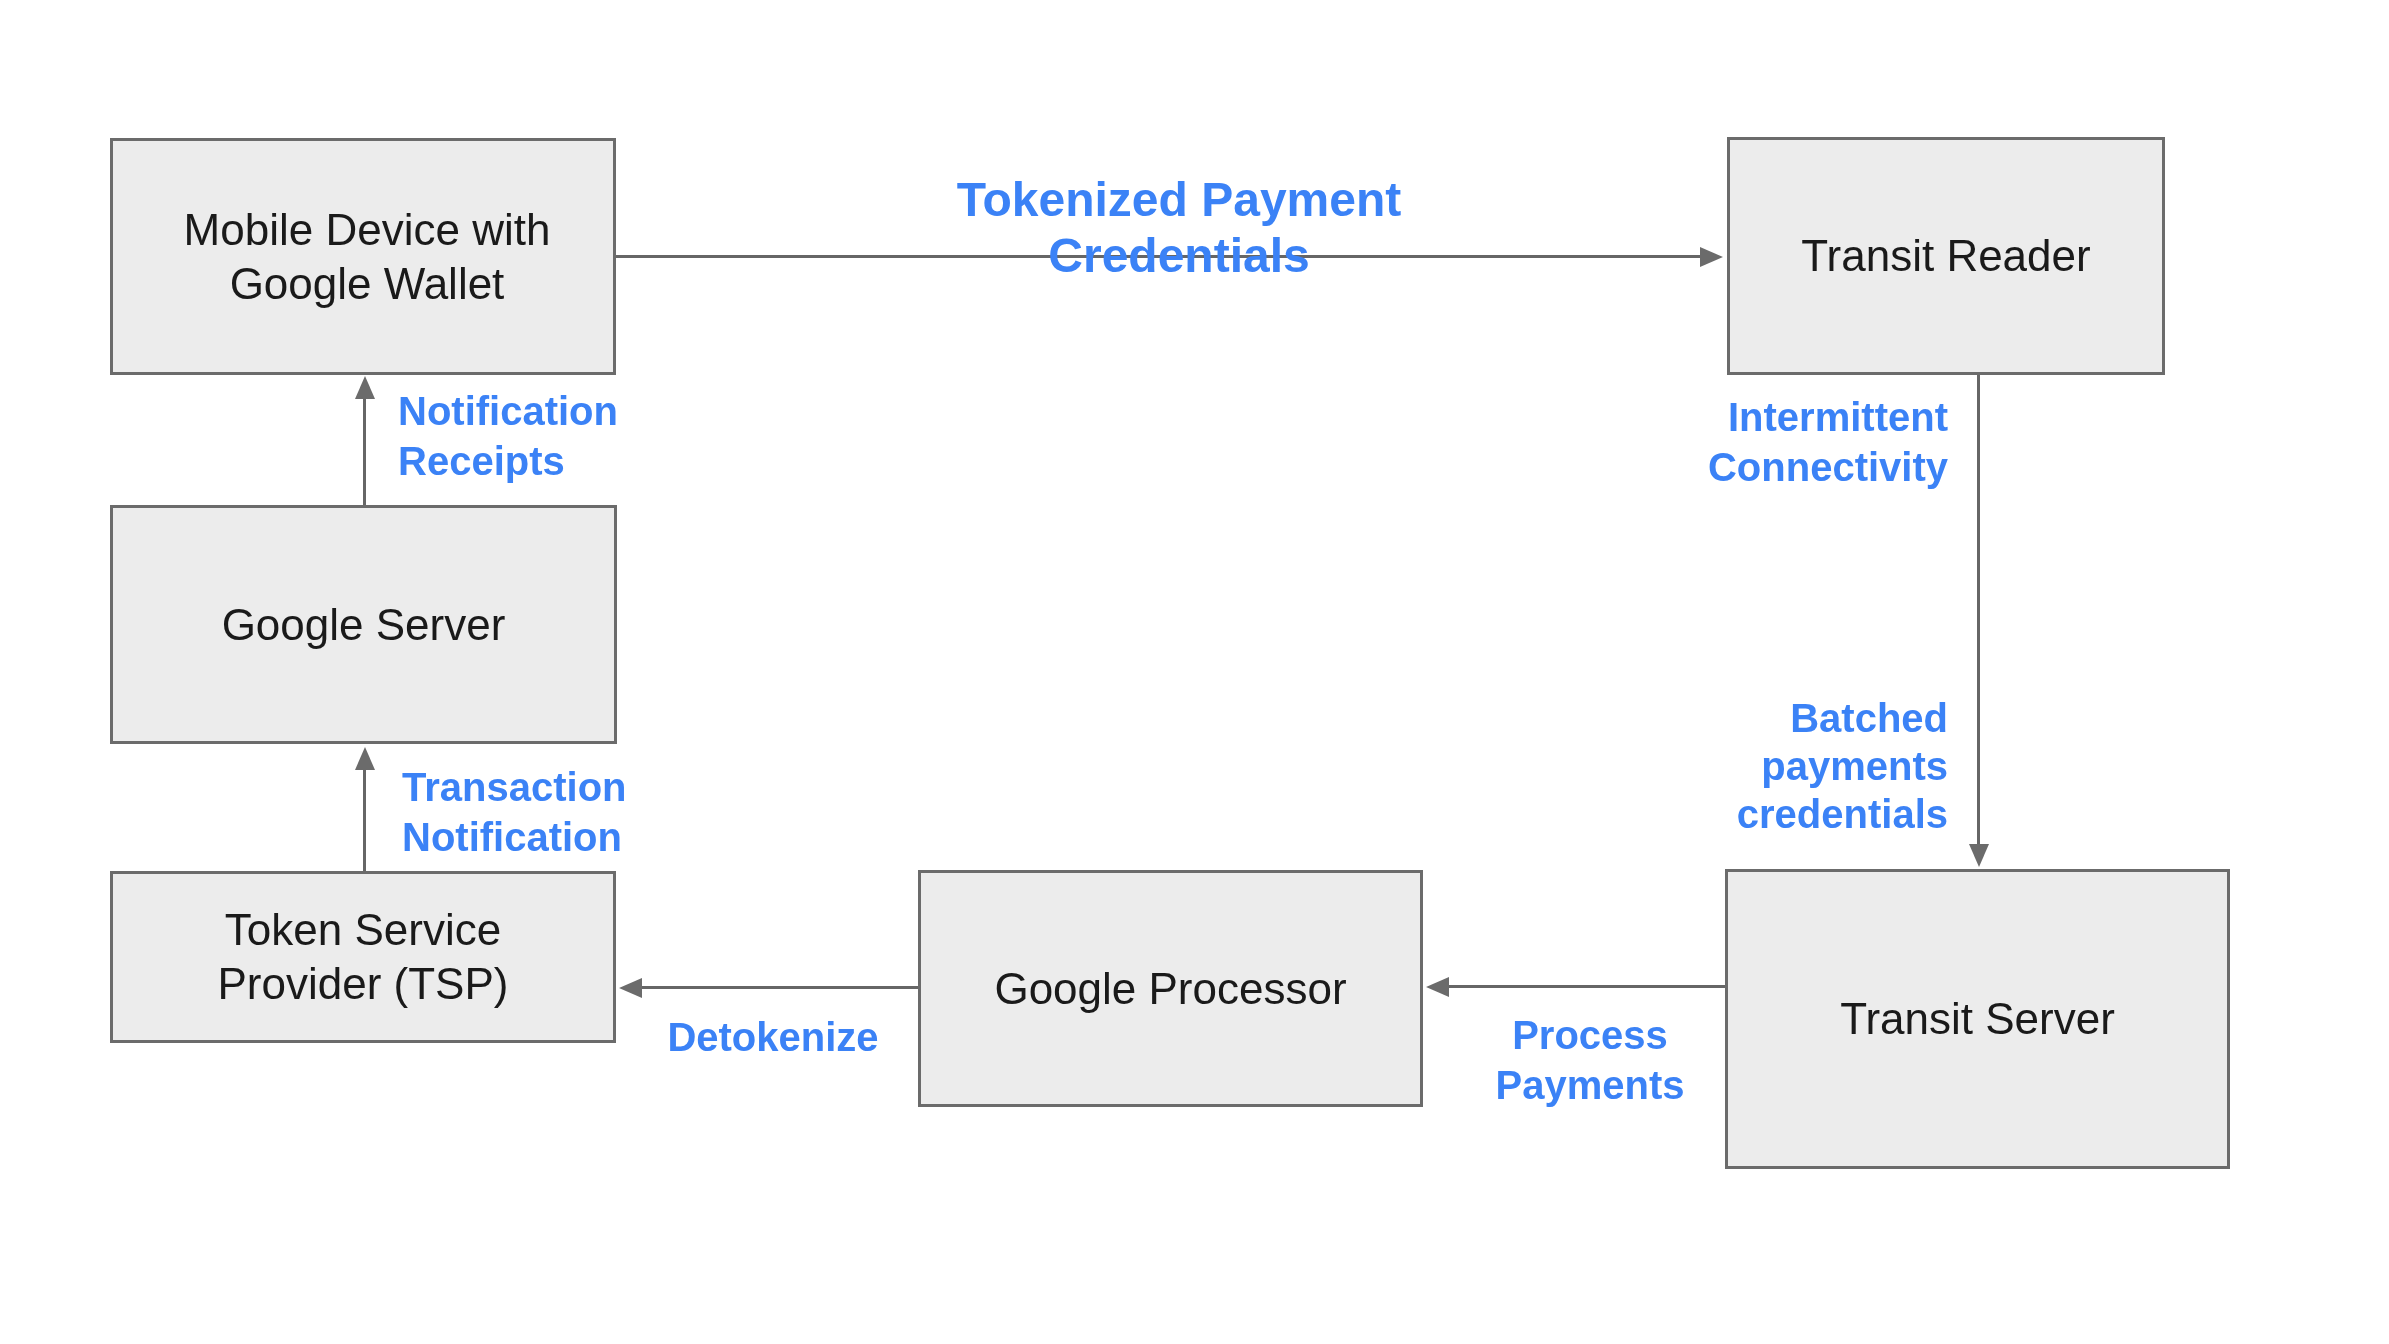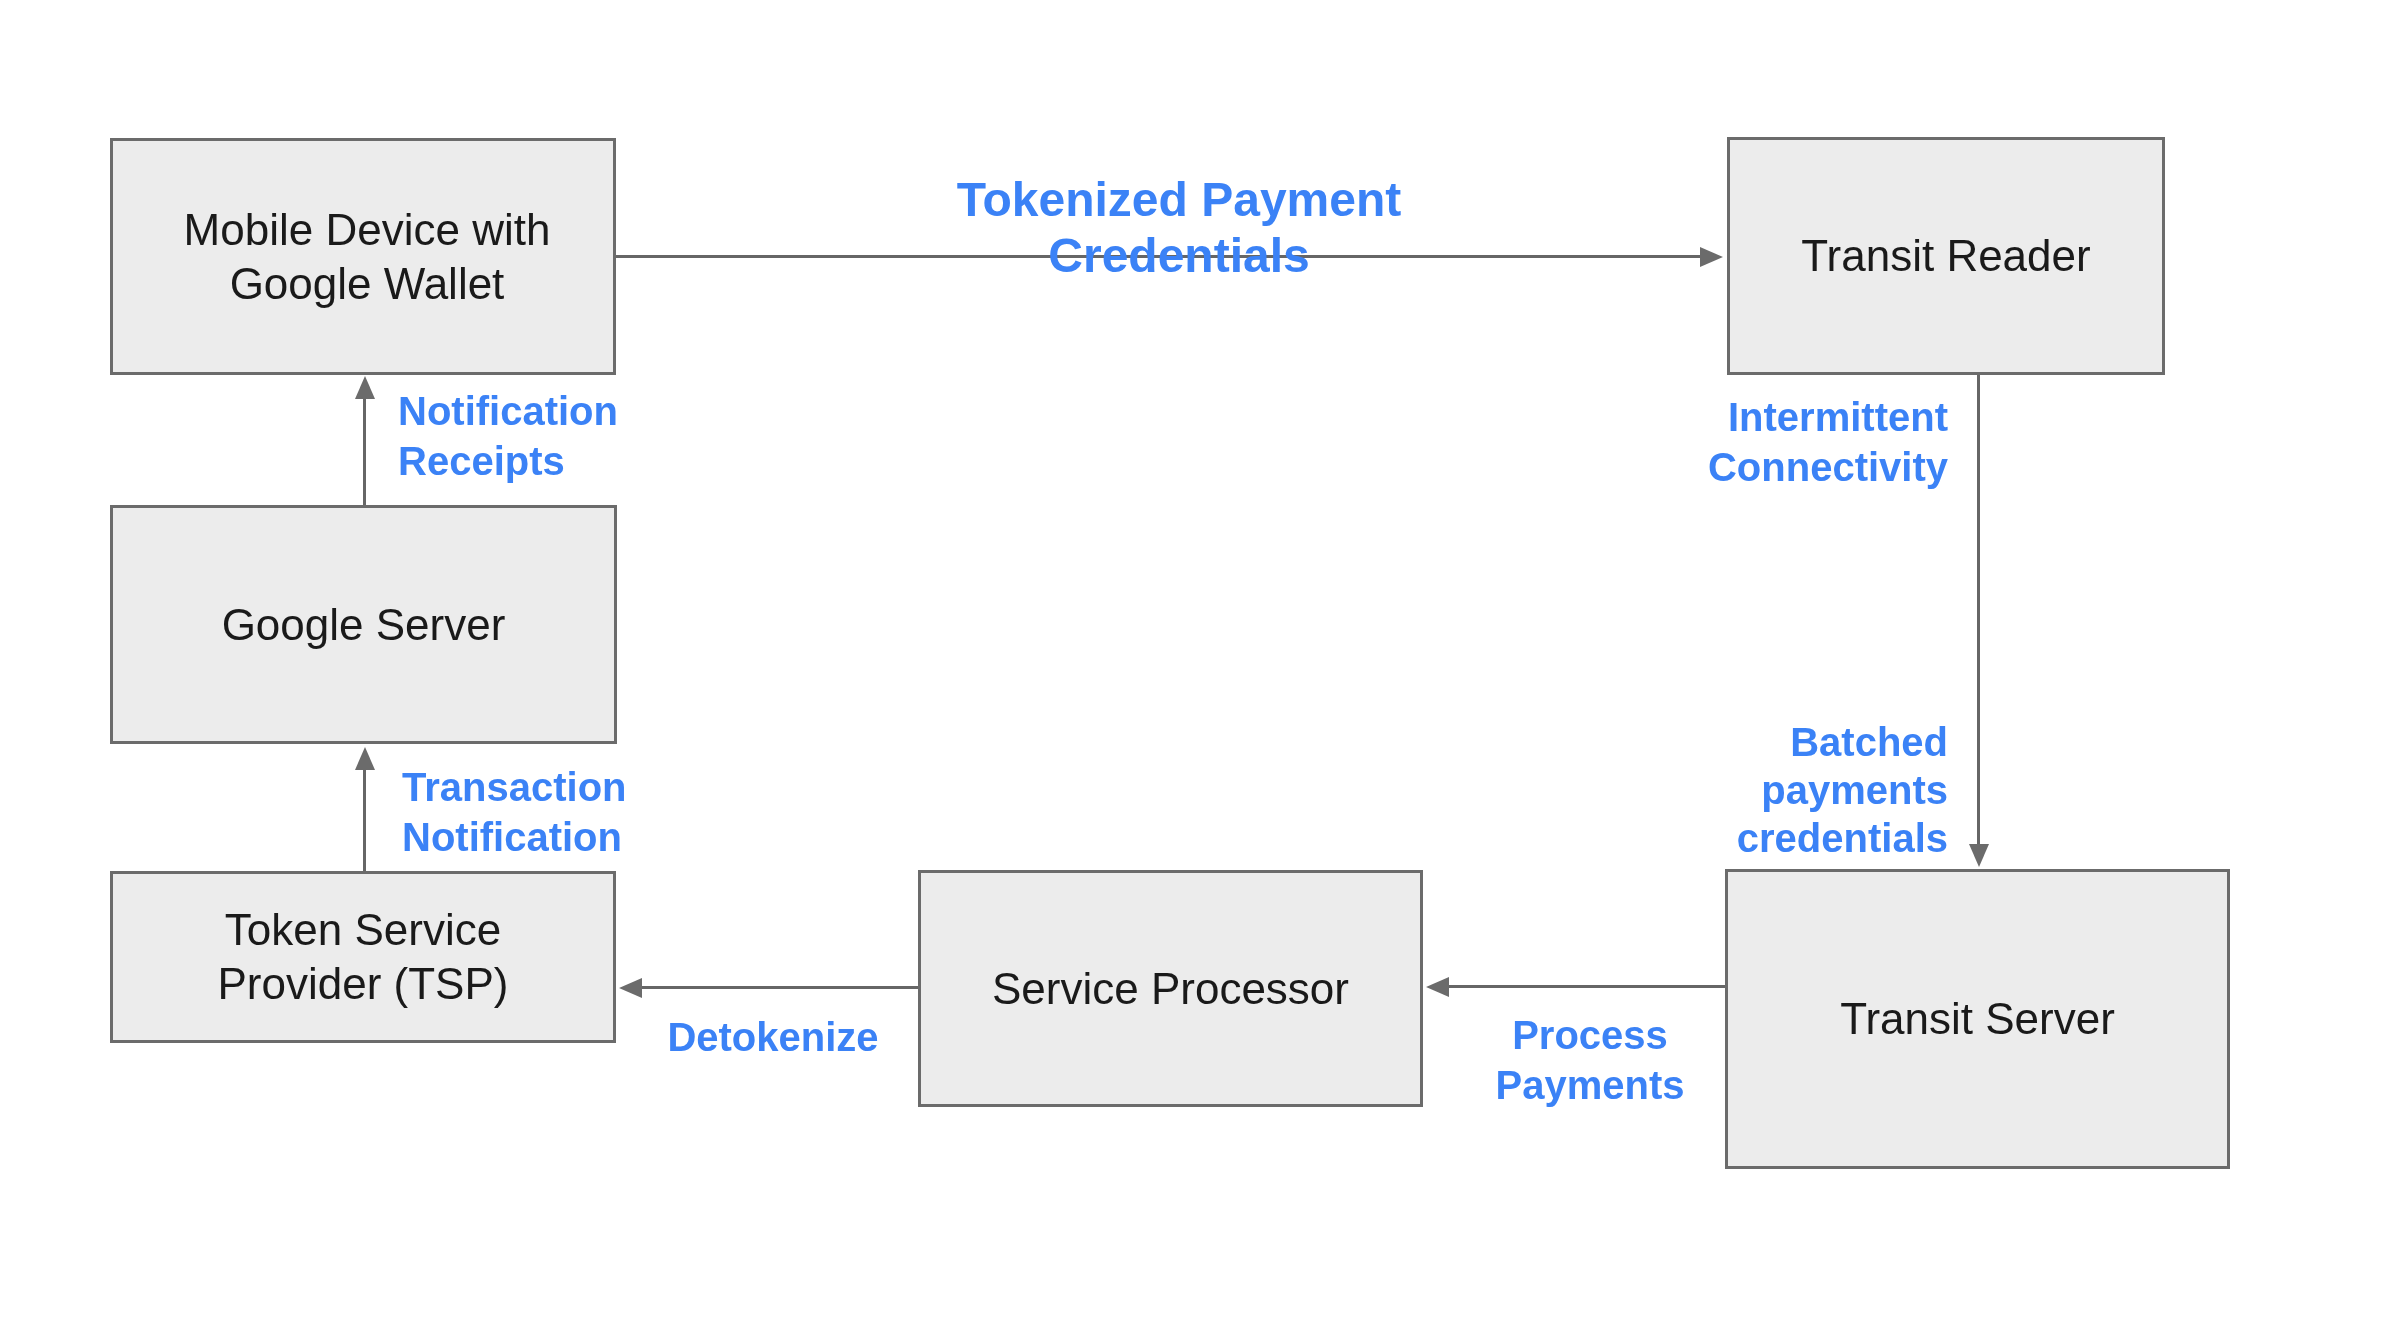--- a/index.html
+++ b/index.html
@@ -73,21 +73,21 @@
   #a5-head { left: 1426px; top: 977px; }
   
   #a6-line { left: 641px; top: 986px; width: 277px; height: 3px; }
   #a6-head { left: 619px; top: 978px; }
 
   
   #lbl-tokenized   { left: 829px;  top: 172px;  width: 700px; }
   #lbl-notif       { left: 398px;  top: 386px;  width: 420px; }
   #lbl-trans       { left: 402px;  top: 762px;  width: 420px; }
   #lbl-intermit    { left: 1548px; top: 392px;  width: 400px; }
-  #lbl-batched     { left: 1548px; top: 694px;  width: 400px; line-height: 48px; margin-top: 24px; }
+  #lbl-batched     { left: 1548px; top: 694px;  width: 400px; line-height: 48px; }
   #lbl-process     { left: 1440px; top: 1010px; width: 300px; }
   #lbl-detokenize  { left: 623px;  top: 1012px; width: 300px; }
 </style>
 </head>
 <body>
 
 <div class="canvas">
 
   <div class="node" id="node-mobile">
     <div class="label">Mobile Device with
@@ -97,21 +97,21 @@
     <div class="label">Transit Reader</div>
   </div>
   <div class="node" id="node-google">
     <div class="label">Google Server</div>
   </div>
   <div class="node" id="node-tsp">
     <div class="label">Token Service
 Provider (TSP)</div>
   </div>
   <div class="node" id="node-pp">
-    <div class="label">Service Processor</div>
+    <div class="label">Google Processor</div>
   </div>
   <div class="node" id="node-ts">
     <div class="label">Transit Server</div>
   </div>
 
   <div class="line" id="a1-line"></div>
   <div class="head right" id="a1-head"></div>
 
   <div class="line" id="a2-line"></div>
   <div class="head up" id="a2-head"></div>

